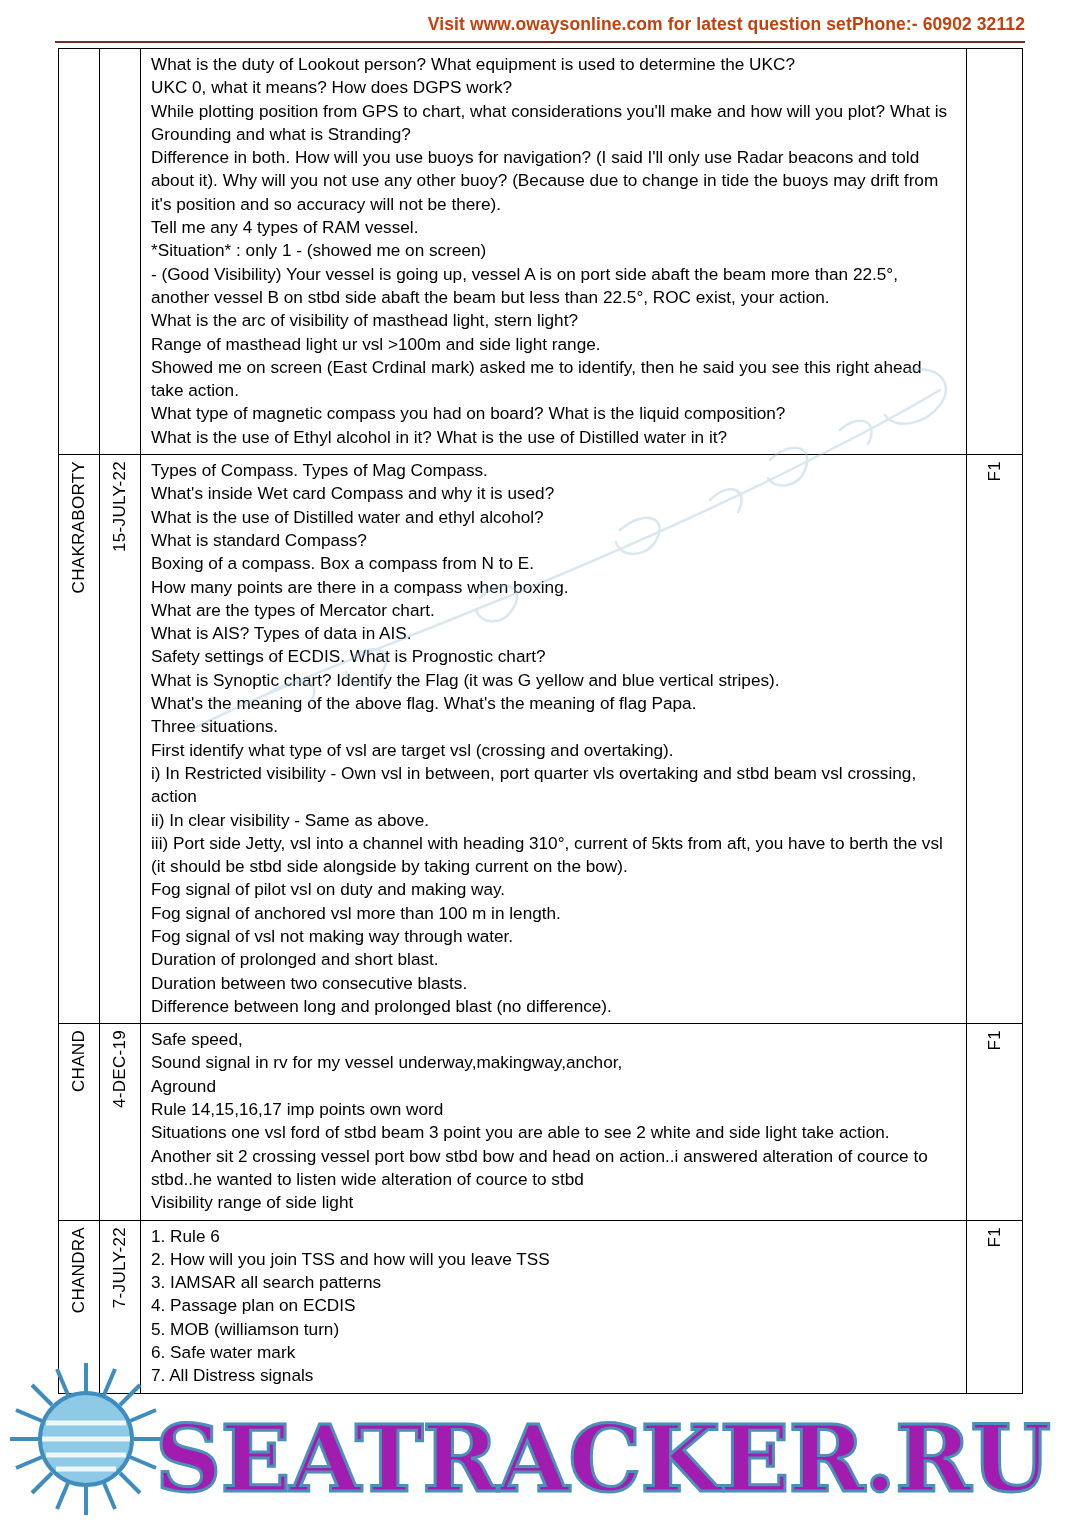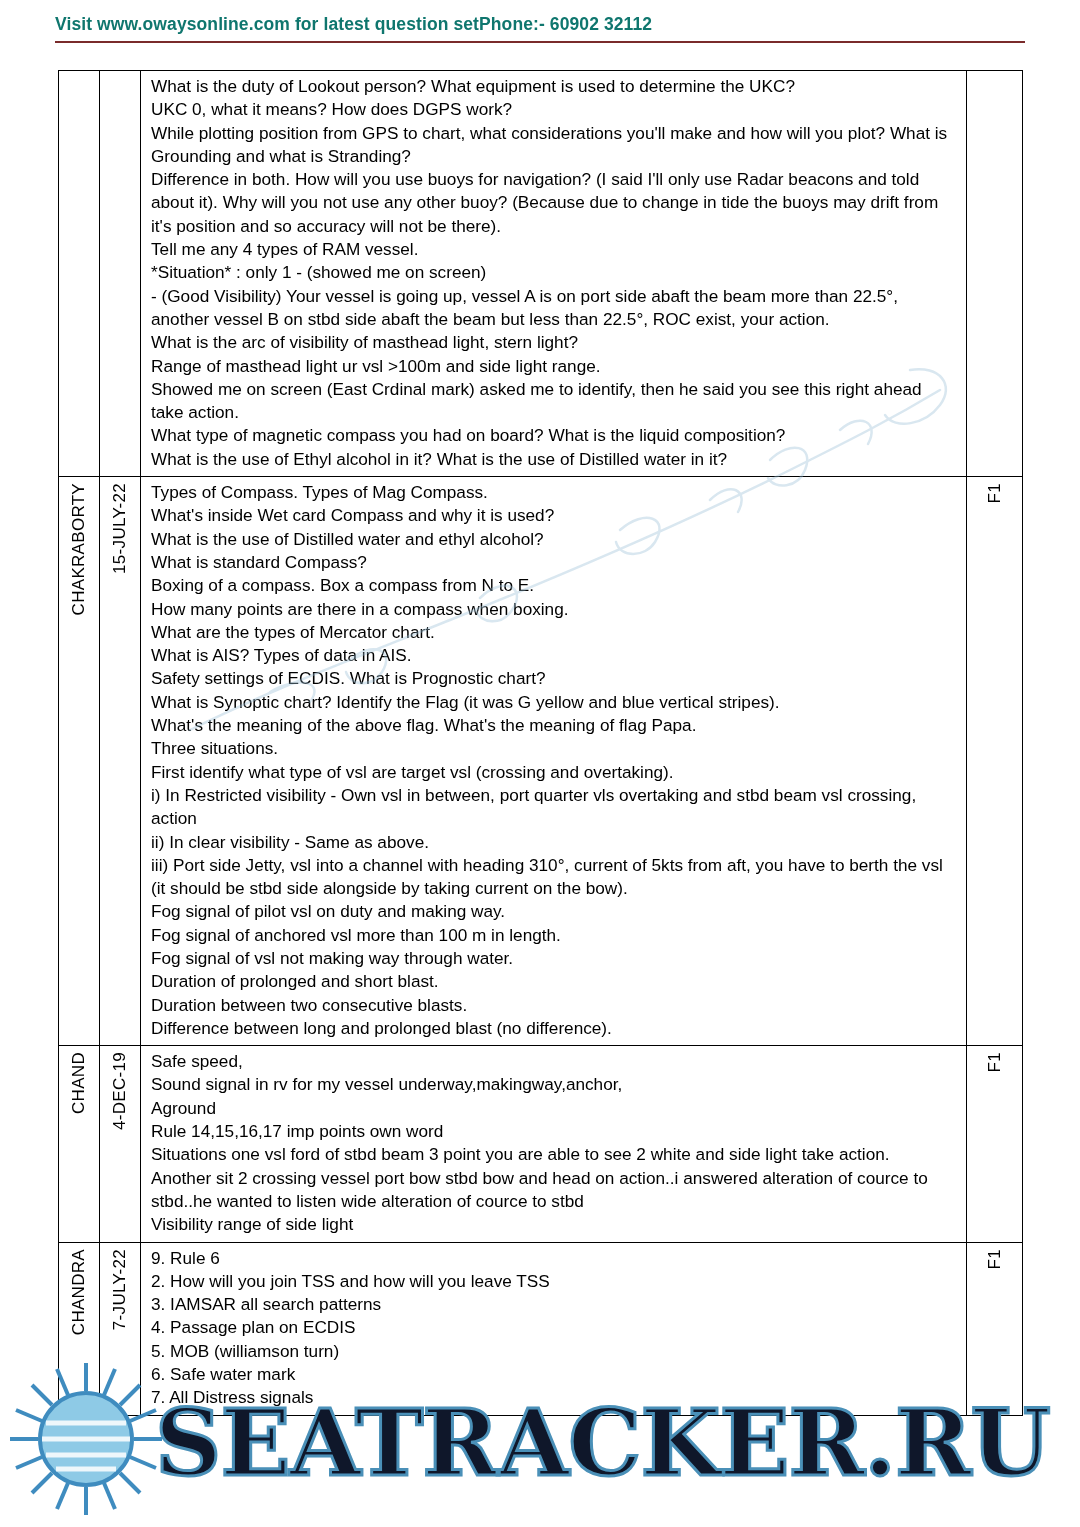--- a/index.html
+++ b/index.html
@@ -20,41 +20,41 @@
     inset: 0;
   }
 
   
   .header {
     position: absolute;
     top: 14px;
     left: 55px;
     width: 970px;
     display: flex;
-    justify-content: flex-start;
+    justify-content: flex-end;
     align-items: flex-end;
     font-weight: bold;
     font-size: 17.5px;
-    color: #0f766e;
+    color: #c2410c;
   }
   .header-left { letter-spacing: 0.1px; }
   .header-right { letter-spacing: 0.1px; }
   .header-rule {
     position: absolute;
     top: 41px;
     left: 55px;
     width: 970px;
     height: 2px;
     background: #7a2b2b;
   }
 
   
   .table-wrap {
     position: absolute;
-    top: 70px;
+    top: 48px;
     left: 58px;
     width: 960px;
   }
   table.main {
     border-collapse: collapse;
     table-layout: fixed;
     width: 960px;
   }
   table.main td {
     border: 1px solid #000000;
@@ -108,26 +108,26 @@
     position: absolute;
     left: 8px;
     bottom: 10px;
     width: 1065px;
     height: 170px;
     pointer-events: none;
   }
   .wm-text {
     position: absolute;
     left: 155px;
-    bottom: 38px;
+    bottom: 22px;
     font-family: "DejaVu Serif", serif;
     font-weight: bold;
     font-size: 92px;
     letter-spacing: -1px;
-    color: #0f172a;
+    color: #a21caf;
     -webkit-text-stroke: 3px #4a90b8;
     line-height: 1;
     white-space: nowrap;
   }
 </style>
 </head>
 <body>
 
 <div class="page">
 
@@ -243,21 +243,21 @@
             <div class="cell-center">
                 <span class="vert">CHANDRA</span>
               </div>
           </td>
           <td class="col-date">
             <div class="cell-center">
                 <span class="vert">7-JULY-22</span>
               </div>
           </td>
           <td class="col-body">
-            <div class="body-text">9. Rule 6
+            <div class="body-text">1. Rule 6
 2. How will you join TSS and how will you leave TSS
 3. IAMSAR all search patterns
 4. Passage plan on ECDIS
 5. MOB (williamson turn)
 6. Safe water mark
 7. All Distress signals</div>
           </td>
           <td class="col-grade">
             <div class="cell-center">
                 <span class="vert grade">F1</span>

